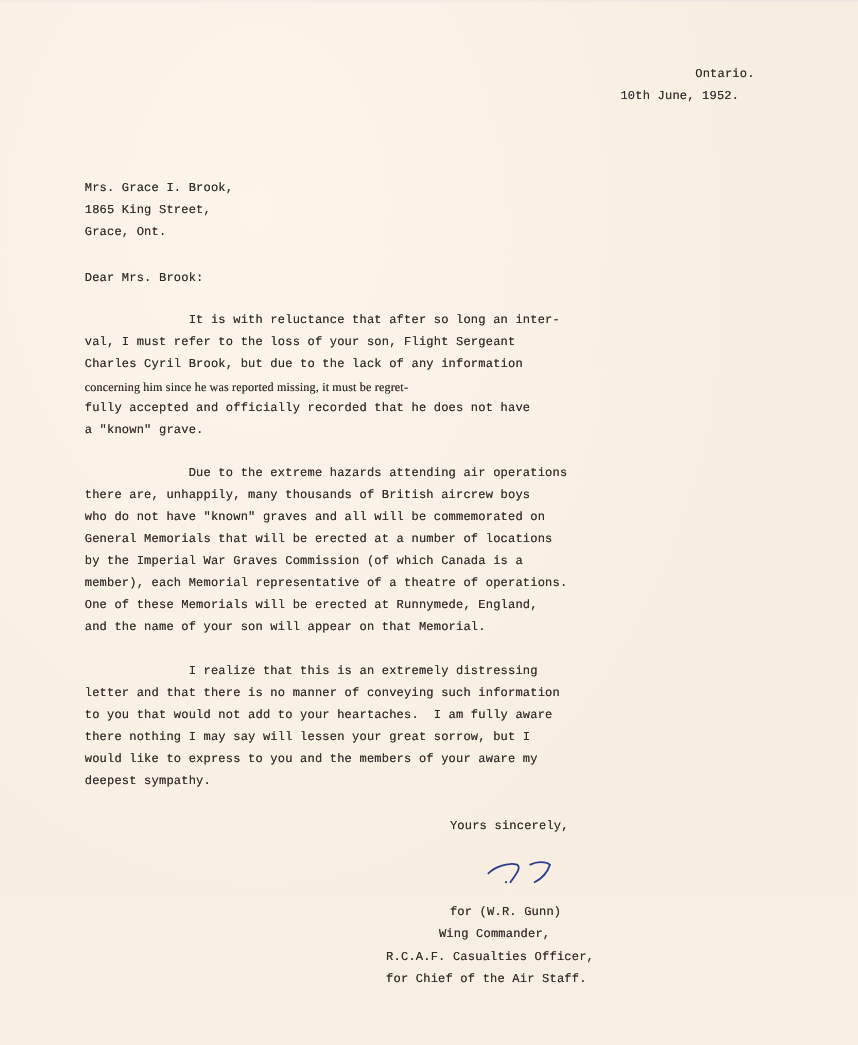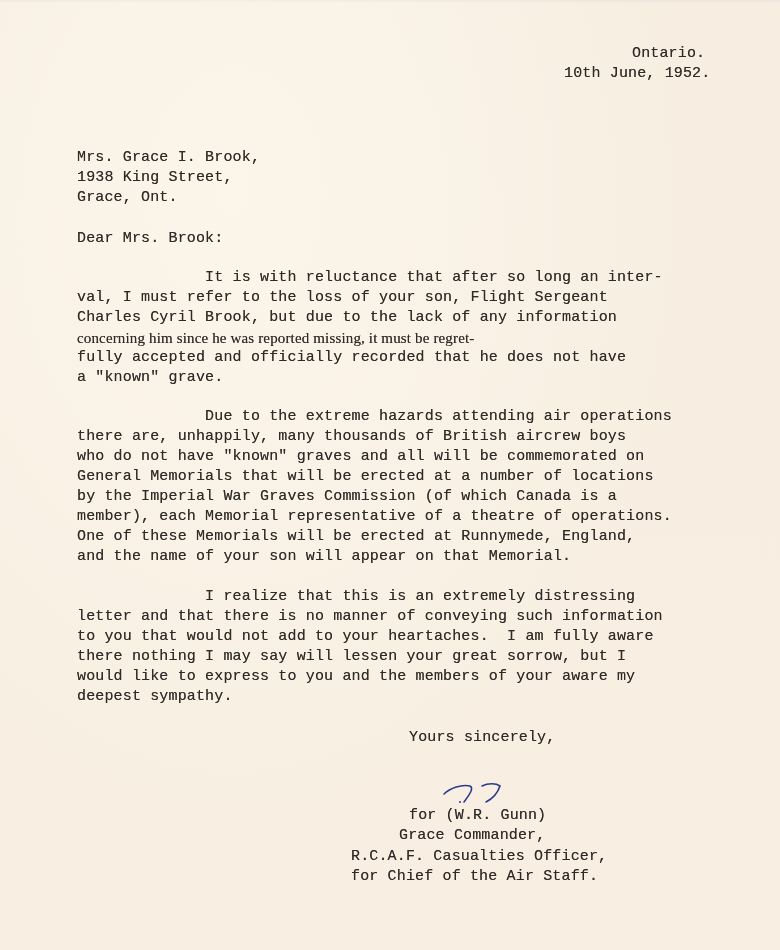--- a/index.html
+++ b/index.html
@@ -18,43 +18,44 @@
     .page {
       position: absolute;
       inset: 0;
       background:
         radial-gradient(ellipse at 30% 20%, rgba(255,250,240,0.6), rgba(0,0,0,0) 60%),
         linear-gradient(180deg, #e9e3dc 0px, #f7eee1 3px, #f8efe2 100%);
     }
     .line {
       position: absolute;
       white-space: pre;
-      font-size: 15px;
+      font-size: 11px;
       line-height: 20px;
       letter-spacing: 0.15px;
       text-shadow: 0 0 0.4px rgba(40,35,30,0.6);
+      margin-top: 14px;
     }
     .signature {
       position: absolute;
       left: 440px;
       top: 780px;
       width: 80px;
       height: 30px;
     }
   </style>
 </head>
 <body>
 
 <div class="page">
 
   <div class="line" style="left:632px; top:44px;">Ontario.</div>
   <div class="line" style="left:564px; top:64px;">10th June, 1952.</div>
 
   <div class="line" style="left:77px; top:148px;">Mrs. Grace I. Brook,</div>
-  <div class="line" style="left:77px; top:168px;">1938 King Street,</div>
+  <div class="line" style="left:77px; top:168px;">1865 King Street,</div>
   <div class="line" style="left:77px; top:188px;">Grace, Ont.</div>
 
   <div class="line" style="left:77px; top:229px;">Dear Mrs. Brook:</div>
 
   <div class="line" style="left:77px; top:268px;">              It is with reluctance that after so long an inter-</div>
   <div class="line" style="left:77px; top:288px;">val, I must refer to the loss of your son, Flight Sergeant</div>
   <div class="line" style="left:77px; top:308px;">Charles Cyril Brook, but due to the lack of any information</div>
   <div class="line" style="left:77px; top:328px;font-family:Liberation Serif, serif;">concerning him since he was reported missing, it must be regret-</div>
   <div class="line" style="left:77px; top:348px;">fully accepted and officially recorded that he does not have</div>
   <div class="line" style="left:77px; top:368px;">a "known" grave.</div>
@@ -77,17 +78,17 @@
 
   <div class="line" style="left:409px; top:728px;">Yours sincerely,</div>
 
   <svg class="signature" viewBox="0 0 80 30">
     <path d="M4 14 C 10 8, 22 4, 30 6 C 34 8, 30 14, 24 22" fill="none" stroke="#2b3a8c" stroke-width="1.6" stroke-linecap="round"></path>
     <path d="M42 6 C 48 3, 56 3, 60 6 C 58 12, 54 18, 46 22" fill="none" stroke="#2b3a8c" stroke-width="1.6" stroke-linecap="round"></path>
     <circle cx="20" cy="22" r="1" fill="#2b3a8c"></circle>
   </svg>
 
   <div class="line" style="left:409px; top:806px;">for (W.R. Gunn)</div>
-  <div class="line" style="left:399px; top:826px;">Grace Commander,</div>
+  <div class="line" style="left:399px; top:826px;">Wing Commander,</div>
   <div class="line" style="left:351px; top:847px;">R.C.A.F. Casualties Officer,</div>
   <div class="line" style="left:351px; top:867px;">for Chief of the Air Staff.</div>
 
 </div>
 
 </body></html>

